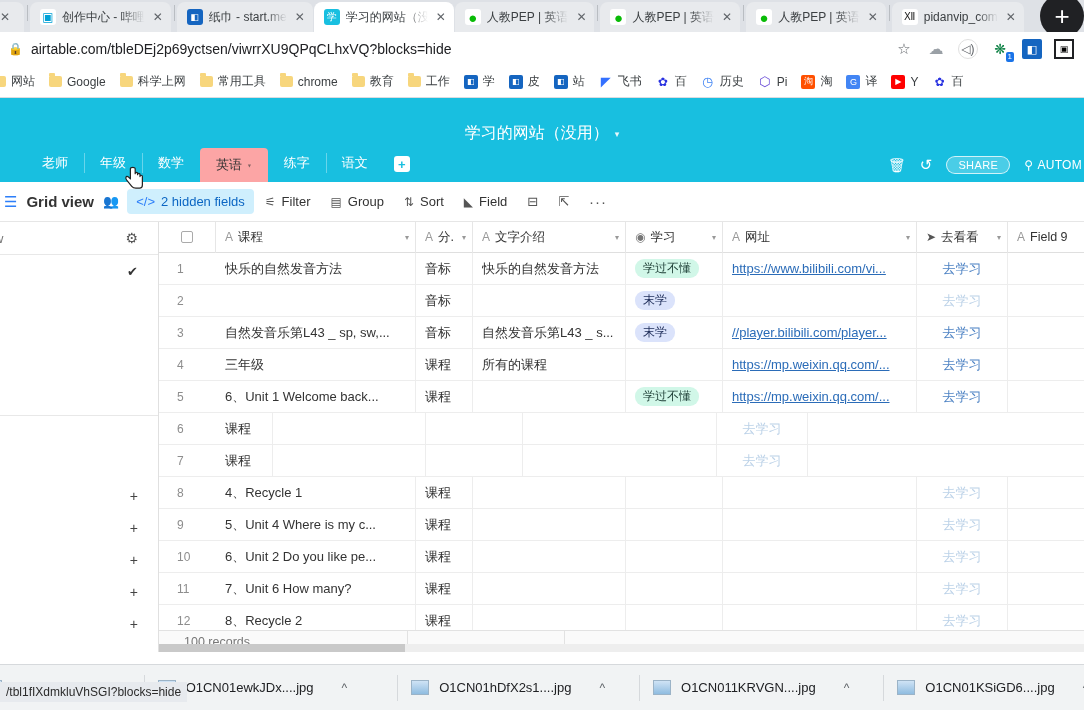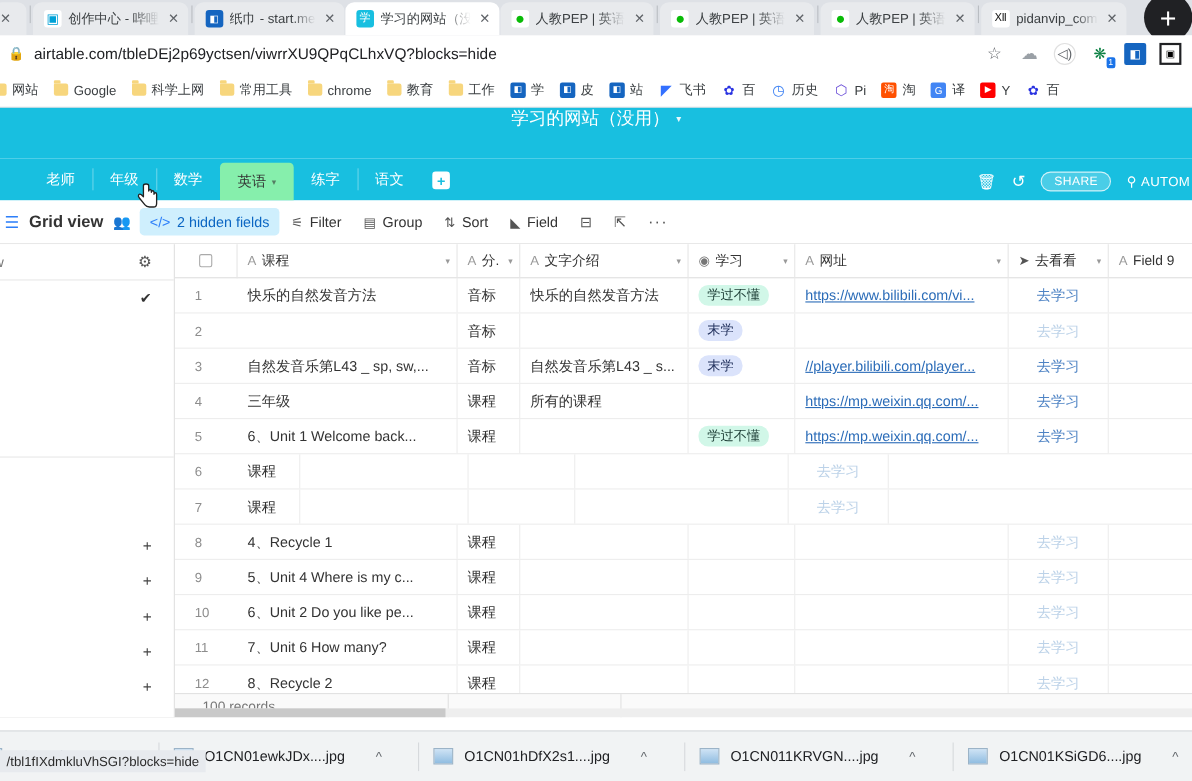--- a/index.html
+++ b/index.html
@@ -68,40 +68,41 @@
   }
   .folder:before {
     content:''; position:absolute; top:-3px; left:0; width:6px; height:3px;
     background:#f7d67d; border-radius:1px 1px 0 0;
   }
   .sq { width:14px;height:14px;flex:0 0 14px;border-radius:2px;display:flex;align-items:center;justify-content:center;font-size:8px;color:#fff;}
 
   
   .at-header {
     height: 46px; background: #18bfe0; position: relative;
-    display: flex; align-items: flex-start; justify-content: center;
+    display: flex; align-items: flex-end; justify-content: center;
   }
   .at-title { color: #fff; font-size: 16px; display:flex; align-items:center; gap:6px;}
   .at-title .caret { font-size: 9px; opacity: .9; }
 
   .at-tabs {
     height: 38px; background: #18bfe0; display: flex; align-items: flex-end;
     position: relative; padding-left: 26px;
   }
   .at-tab {
     height: 38px; padding: 0 16px; display: flex; align-items: center; gap: 5px;
     color: #fff; font-size: 13px; position: relative;
   }
   .at-tab + .at-tab:before {
     content:''; position:absolute; left:0; top:9px; height:20px; width:1px;
     background: rgba(255,255,255,.35);
   }
   .at-tab.active {
-    background: #86efac; color: #333; border-radius: 4px 4px 0 0; height: 34px;
+    background: #fca5a5; color: #333; border-radius: 4px 4px 0 0; height: 34px;
     margin-bottom: 0;
+    font-family: Liberation Mono, monospace;
   }
   .at-tab.active:before { display:none; }
   .at-tab.active + .at-tab:before { display:none; }
   .at-tab .caret { font-size: 8px; opacity: .6; }
   .at-addtab {
     width: 16px; height: 16px; background: #fff; color: #18bfe0;
     border-radius: 3px; display: flex; align-items: center; justify-content: center;
     font-size: 13px; font-weight: 700; margin: 0 0 10px 10px; line-height:1;
   }
   .at-right {
@@ -790,21 +791,21 @@
     <div class="dl-item" style="margin-left:-30px;">
       <span class="dl-thumb"></span>
       <span>VfS3....jpg</span>
       <span class="dl-caret">^</span>
     </div>
     <div class="dl-item" style="margin-left:24px;">
       <span class="dl-thumb"></span>
       <span>O1CN01ewkJDx....jpg</span>
       <span class="dl-caret">^</span>
     </div>
-    <div class="dl-item" style="margin-left:19px;">
+    <div class="dl-item" style="margin-left:36px;">
       <span class="dl-thumb"></span>
       <span>O1CN01hDfX2s1....jpg</span>
       <span class="dl-caret">^</span>
     </div>
     <div class="dl-item" style="margin-left:20px;">
       <span class="dl-thumb"></span>
       <span>O1CN011KRVGN....jpg</span>
       <span class="dl-caret">^</span>
     </div>
     <div class="dl-item" style="margin-left:20px;">

